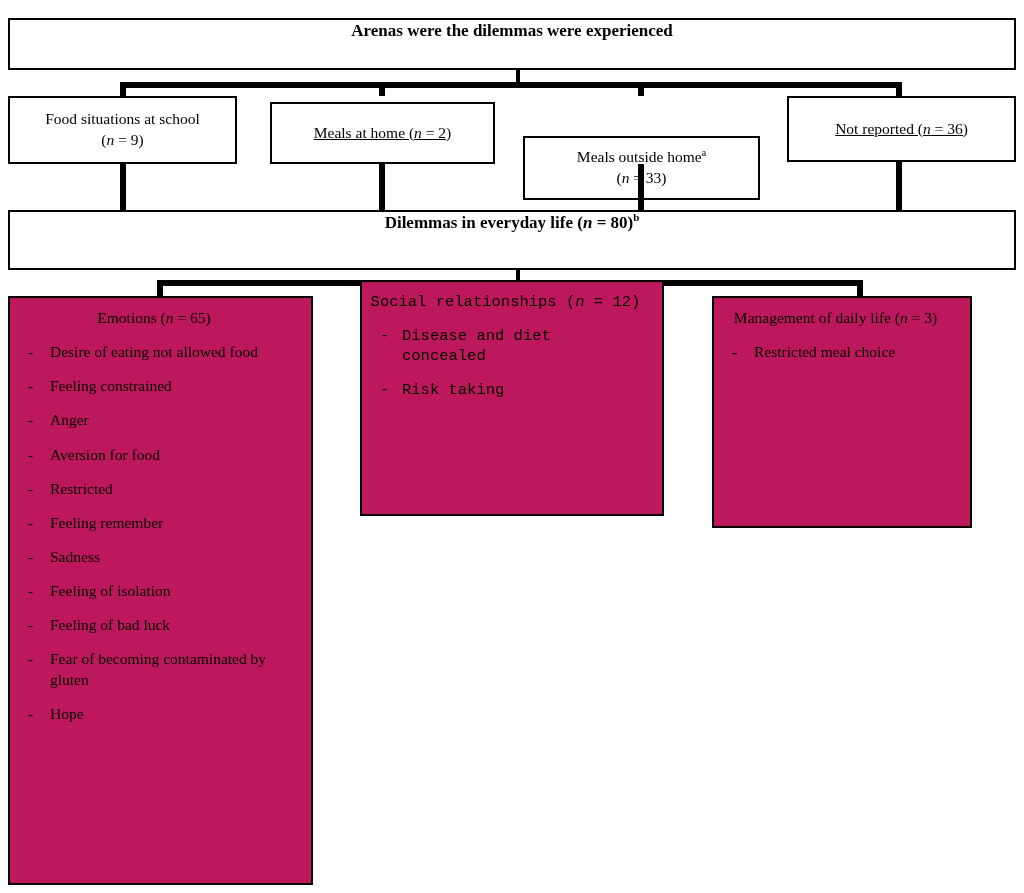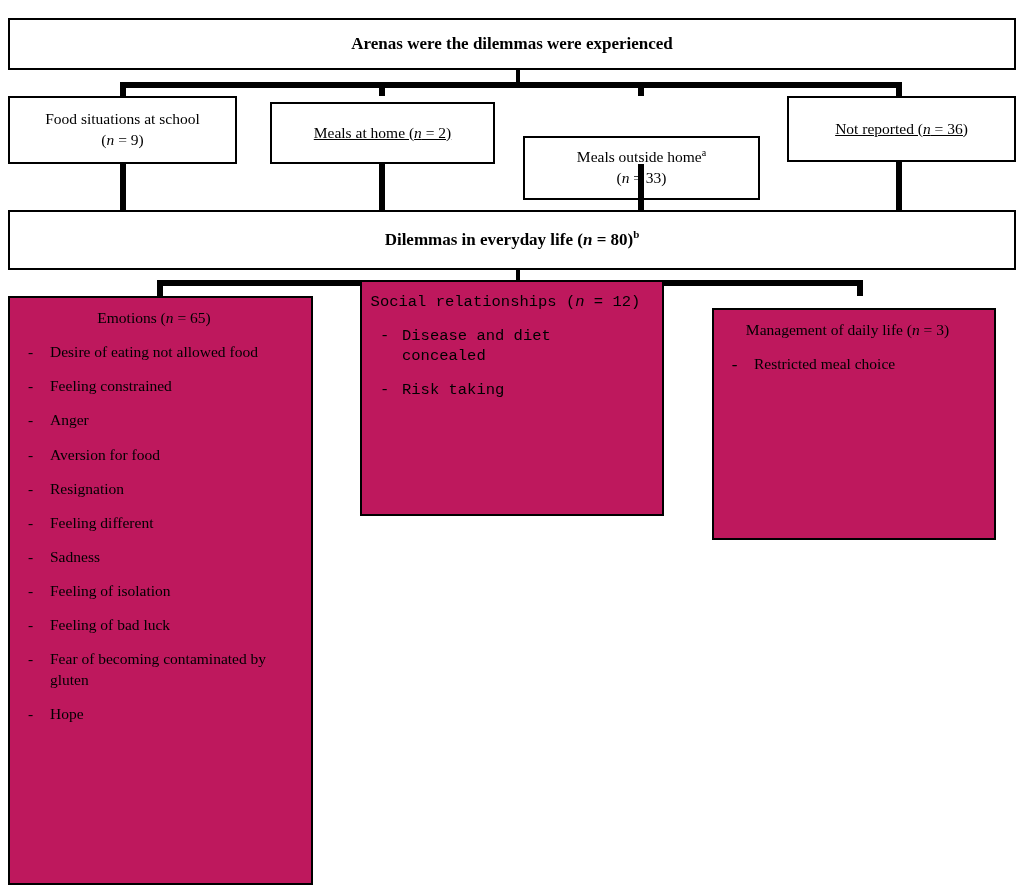--- a/index.html
+++ b/index.html
@@ -21,21 +21,20 @@
 
   
   .box {
     position: absolute;
     box-sizing: border-box;
     border: 2.5px solid #000000;
     background: #ffffff;
   }
   .box.header {
     display: flex;
-    align-items: center;
     justify-content: center;
   }
   .box-title {
     font-size: 17px;
     font-weight: bold;
     text-align: center;
     line-height: 1.25;
   }
   .box-label {
     font-size: 15.5px;
@@ -165,41 +164,41 @@
 
   <div class="cat-box" style="left:8px; top:296px; width:305px; height:589px;">
     <div class="cat-title">
       Emotions (<span class="n">n</span> = 65)
     </div>
     <ul class="cat-list">
       <li><span class="dash">-</span><span>Desire of eating not allowed food</span></li>
       <li><span class="dash">-</span><span>Feeling constrained</span></li>
       <li><span class="dash">-</span><span>Anger</span></li>
       <li><span class="dash">-</span><span>Aversion for food</span></li>
-      <li><span class="dash">-</span><span>Resignation</span></li>
-      <li><span class="dash">-</span><span>Feeling different</span></li>
+      <li><span class="dash">-</span><span>Restricted</span></li>
+      <li><span class="dash">-</span><span>Feeling remember</span></li>
       <li><span class="dash">-</span><span>Sadness</span></li>
       <li><span class="dash">-</span><span>Feeling of isolation</span></li>
       <li><span class="dash">-</span><span>Feeling of bad luck</span></li>
       <li><span class="dash">-</span><span>Fear of becoming contaminated by gluten</span></li>
       <li><span class="dash">-</span><span>Hope</span></li>
     </ul>
   </div>
 
   <div class="cat-box" style="left:360px; top:280px; width:304px; height:236px;font-family:Liberation Mono, monospace;">
     <div class="cat-title">
       Social relationships (<span class="n">n</span> = 12)
     </div>
     <ul class="cat-list">
       <li><span class="dash">-</span><span>Disease and diet concealed</span></li>
       <li><span class="dash">-</span><span>Risk taking</span></li>
     </ul>
   </div>
 
-  <div class="cat-box" style="left:712px; top:308px; width:284px; height:232px;">
+  <div class="cat-box" style="left:712px; top:296px; width:260px; height:232px;">
     <div class="cat-title">
       Management of daily life (<span class="n">n</span> = 3)
     </div>
     <ul class="cat-list">
       <li><span class="dash">-</span></li>
       <li><span class="dash">-</span><span>Restricted meal choice</span></li>
     </ul>
   </div>
 
 </div>

